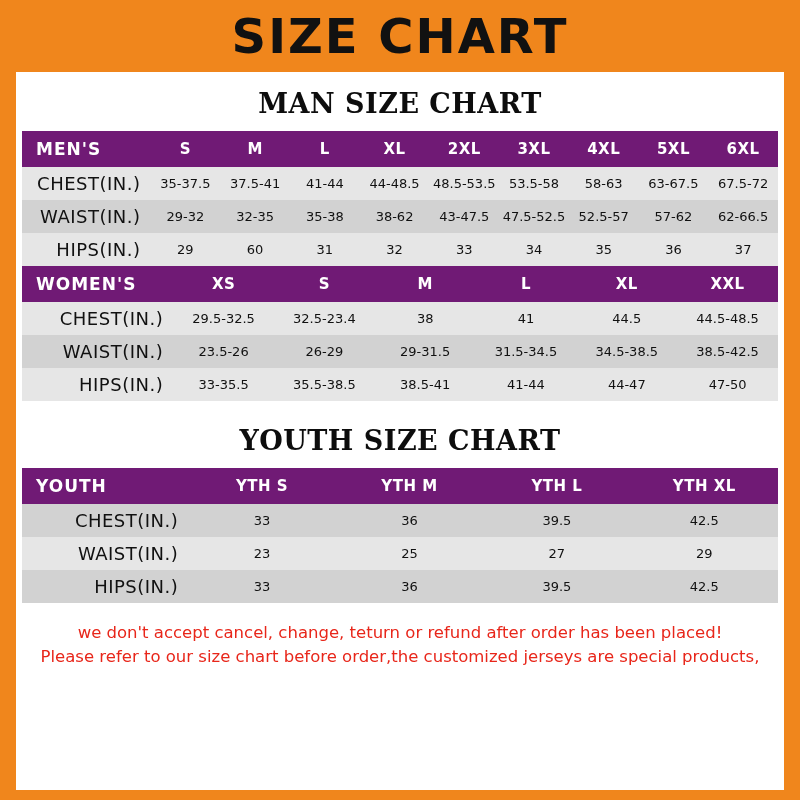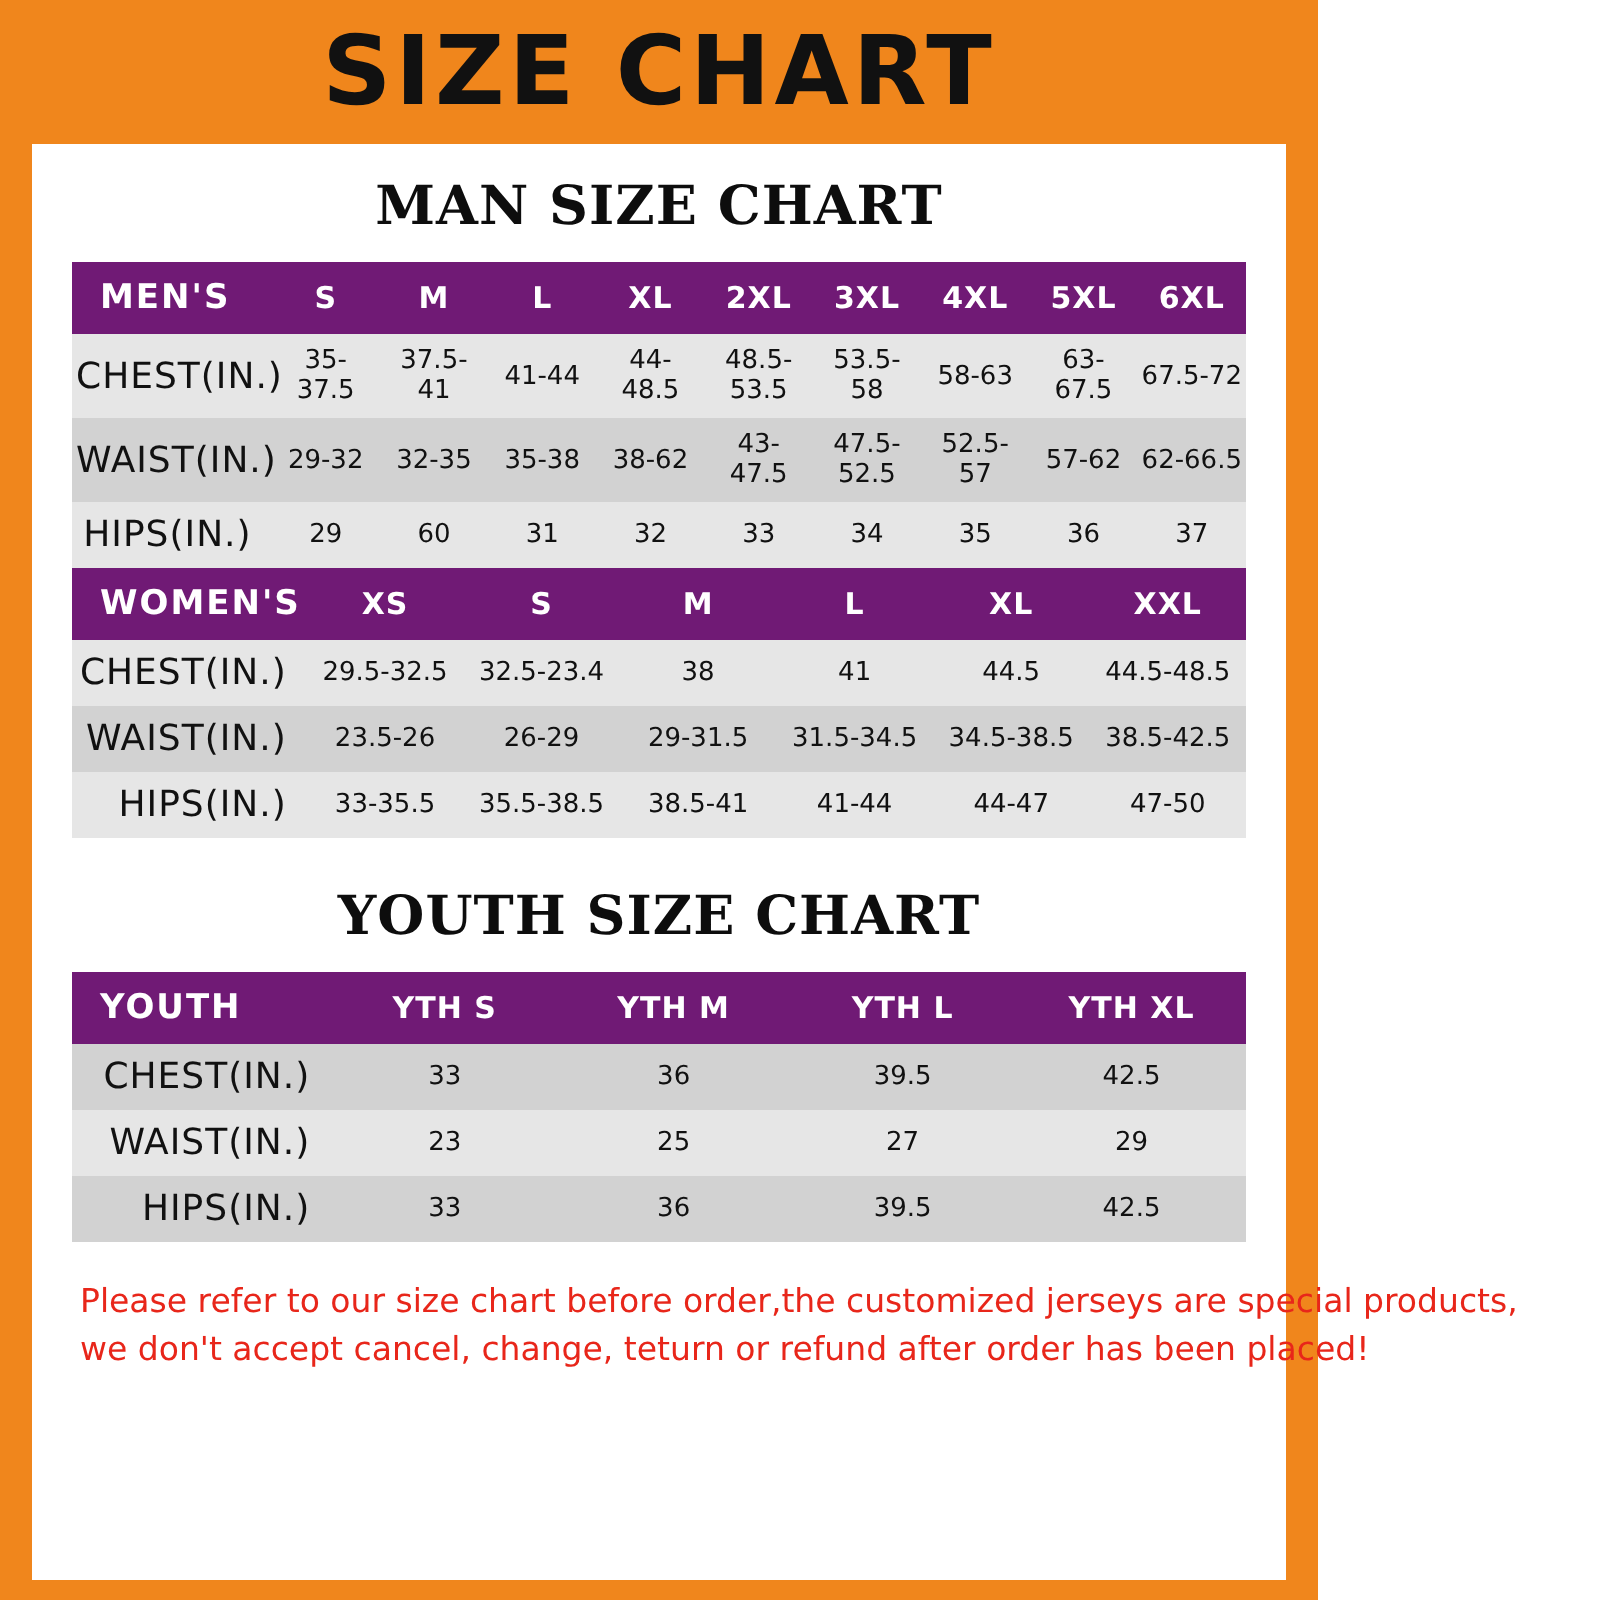--- a/index.html
+++ b/index.html
@@ -8,21 +8,21 @@
   }
   body {
     width: 800px;
     height: 800px;
     background: #ffffff;
     font-family: "DejaVu Sans", sans-serif;
     overflow: hidden;
   }
   .page {
     position: relative;
-    width: 659px;
+    width: 800px;
     height: 800px;
     background: #ffffff;
     box-sizing: border-box;
     border-left: 16px solid #f0861c;
     border-right: 16px solid #f0861c;
   }
   .header-banner {
     height: 72px;
     background: #f0861c;
     display: flex;
@@ -32,21 +32,21 @@
   }
   .header-title {
     font-family: "DejaVu Sans", sans-serif;
     font-weight: bold;
     font-size: 48px;
     letter-spacing: 2px;
     color: #111111;
     line-height: 1;
   }
   .content {
-    padding: 0 20px;
+    padding: 0 6px;
   }
   .section-title {
     text-align: center;
     font-family: "DejaVu Serif", serif;
     font-weight: bold;
     font-size: 27px;
     color: #0d0d0d;
     letter-spacing: 0.5px;
   }
   .t1-title { margin-top: 16px; margin-bottom: 12px; }
@@ -295,20 +295,20 @@
           <td class="row-label">HIPS(IN.)</td>
           <td>33</td>
           <td>36</td>
           <td>39.5</td>
           <td>42.5</td>
         </tr>
       </tbody>
     </table>
 
     <div class="footer-note">
+      <div>we don't accept cancel, change, teturn or refund after order has been placed!</div>
       <div>Please refer to our size chart before order,the customized jerseys are special products,</div>
-      <div>we don't accept cancel, change, teturn or refund after order has been placed!</div>
     </div>
 
   </div>
 
   <div class="bottom-bar"></div>
 </div>
 
 </body></html>

